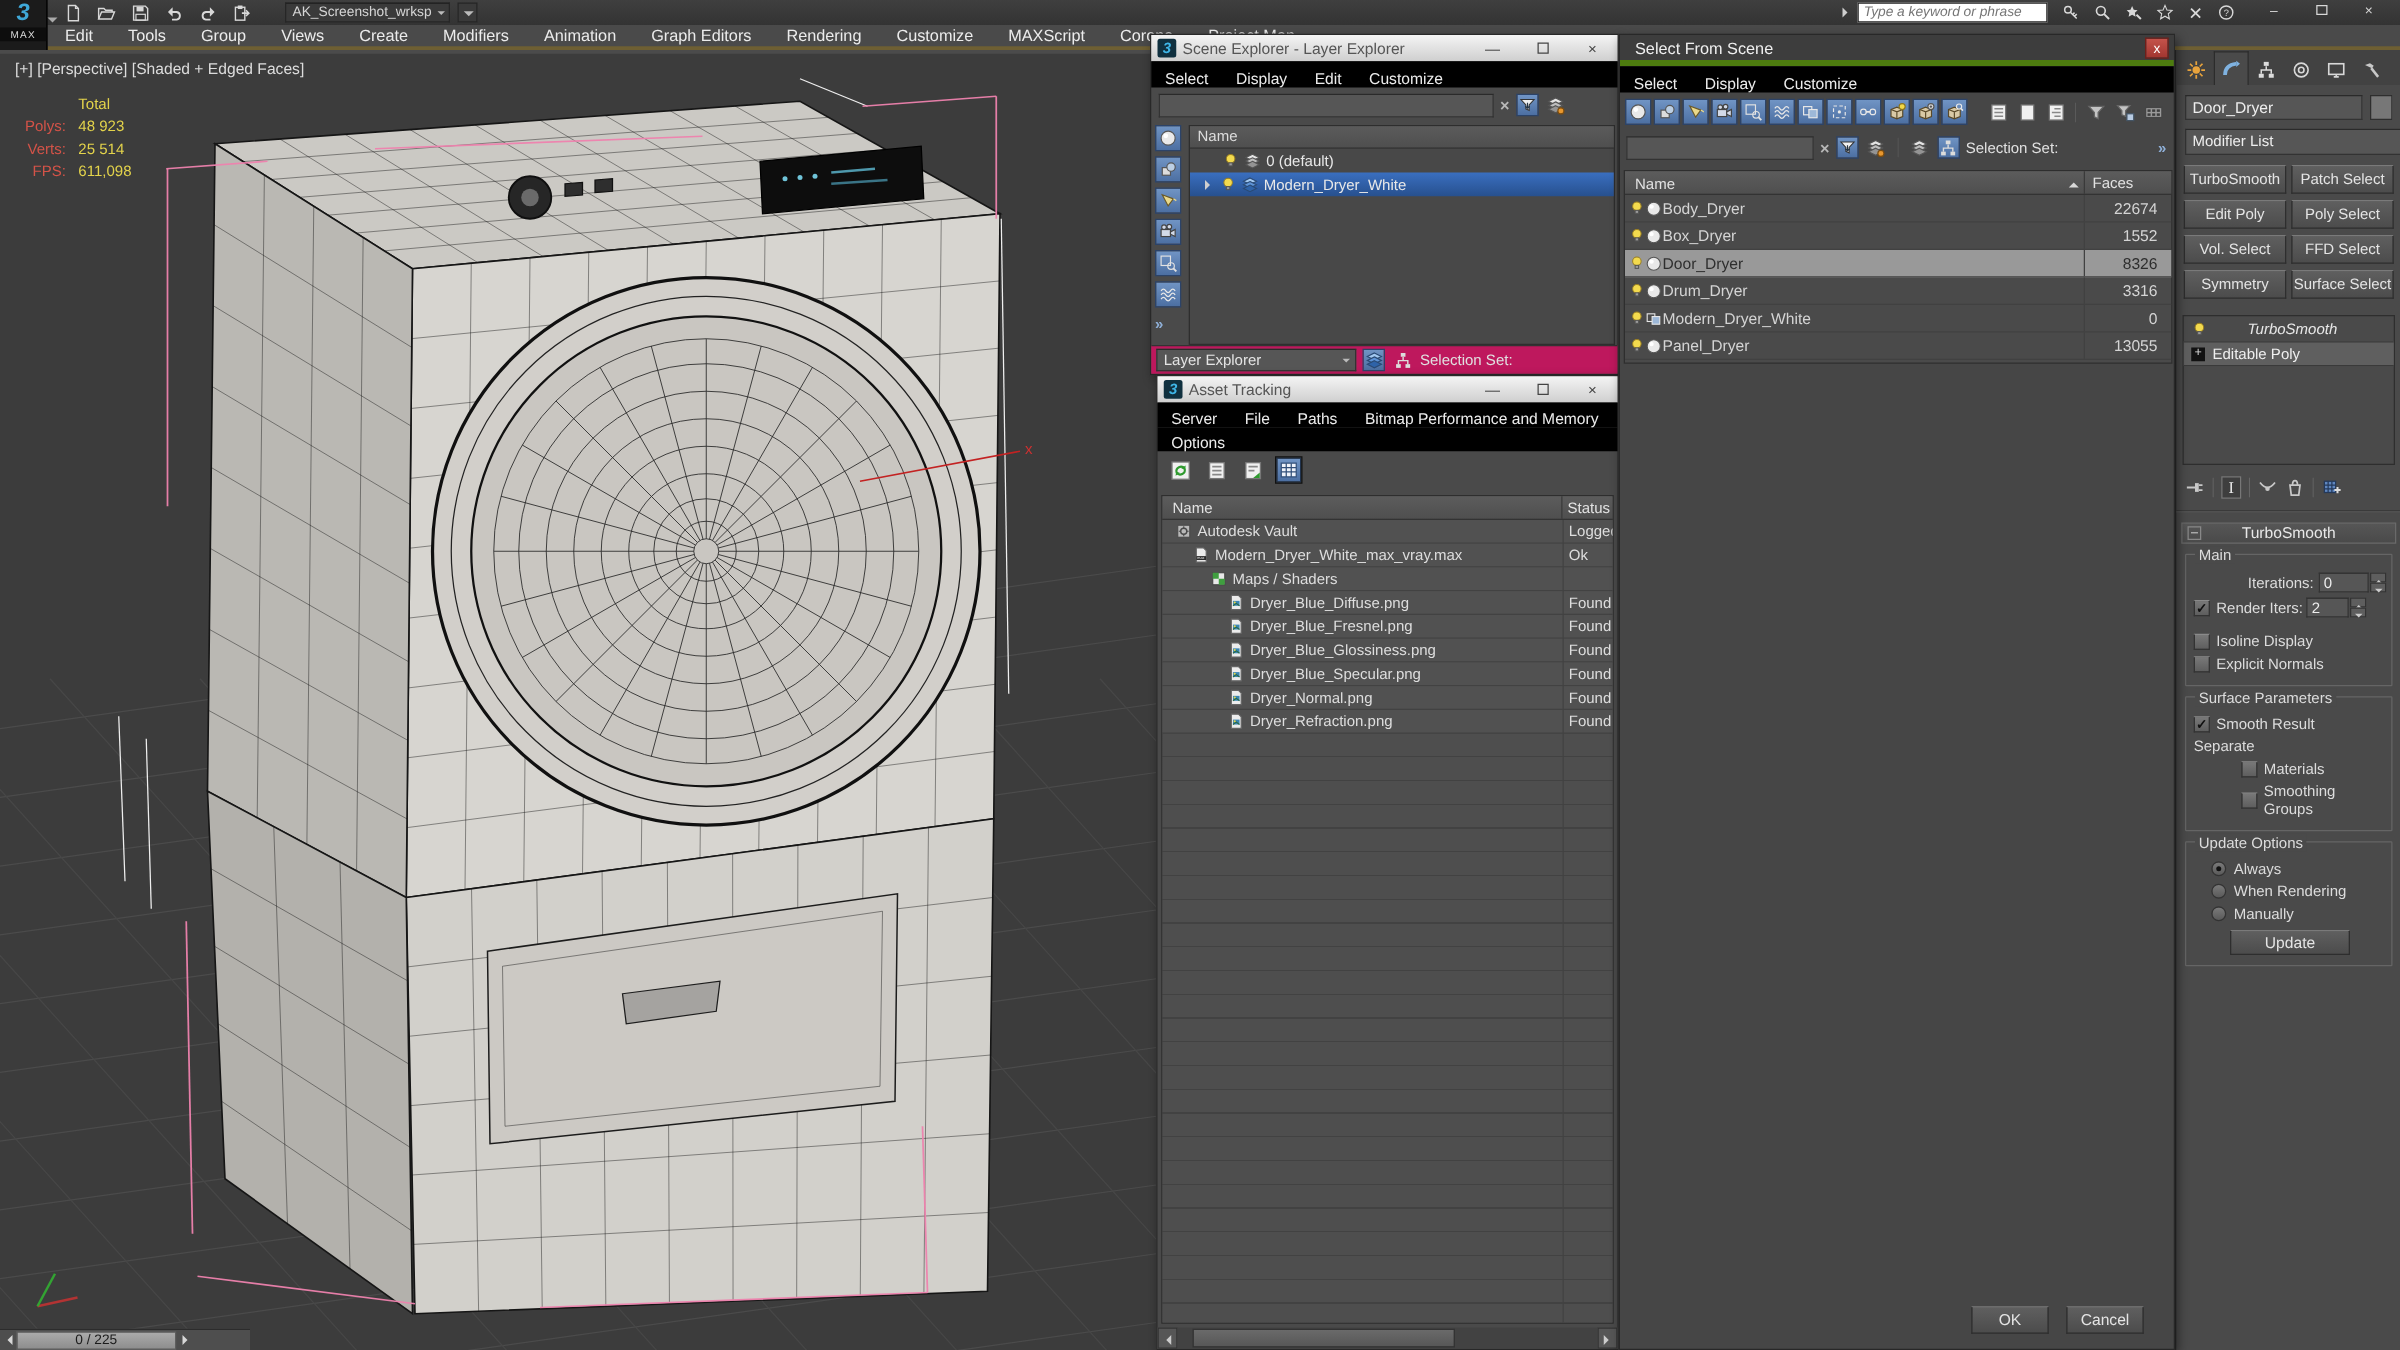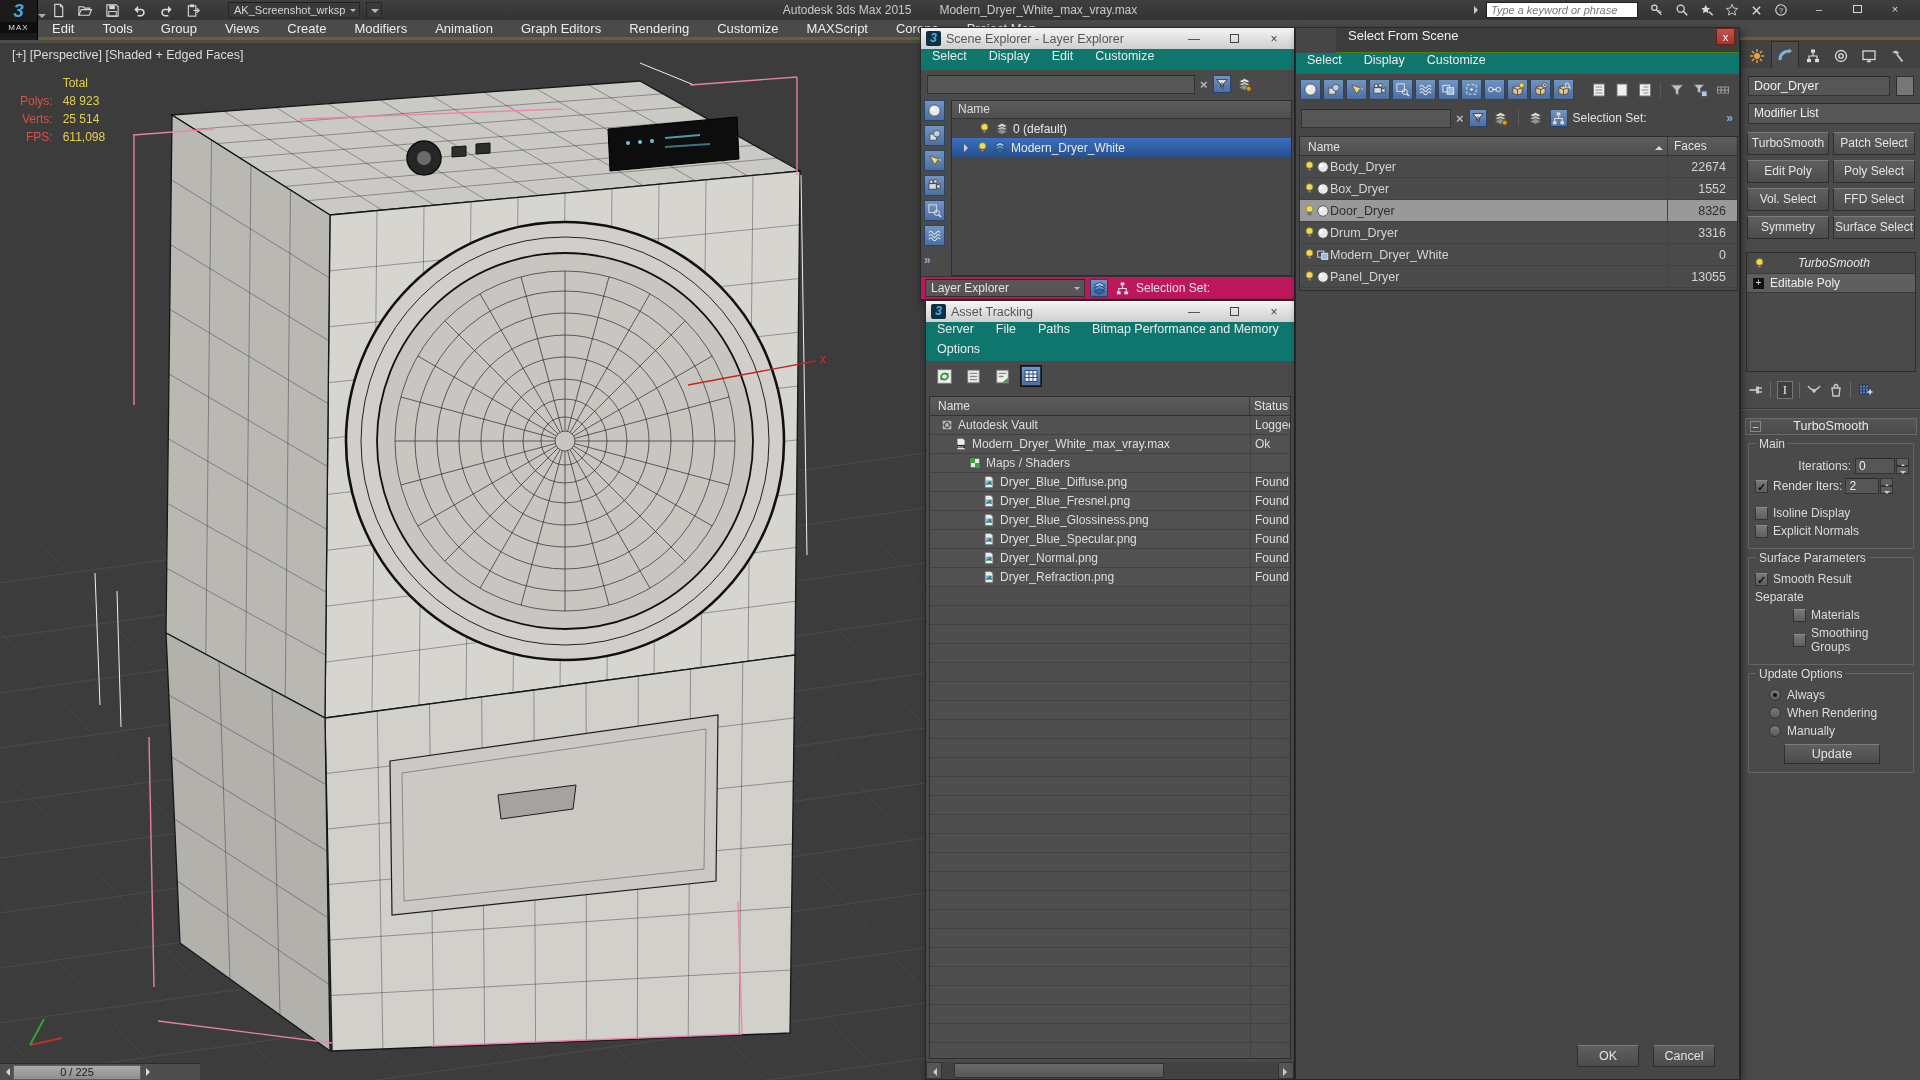--- a/index.html
+++ b/index.html
@@ -64,21 +64,21 @@
   
   .win { position:absolute; background:#4a4a4a; border:1px solid #282828; box-shadow:2px 3px 8px rgba(0,0,0,.45); }
   .tbar-light { height:21px; background:linear-gradient(#f4f4f4,#cfcfcf); display:flex; align-items:center;
                 color:#555; font-size:12.5px; padding-left:5px; }
   .tbar-light .ttl { margin-left:5px; }
   .tbar-ctl { margin-left:auto; display:flex; color:#444; }
   .tbar-ctl .c { width:40px; text-align:center; font-size:12px; line-height:20px; }
   .tbar-ctl .box { display:inline-block; width:9px; height:9px; border:1px solid #444; }
   .miniLogo { width:15px; height:15px; background:#10303f; color:#3fb6e8; font-weight:bold; font-style:italic;
               font-size:12px; text-align:center; line-height:14px; border-radius:2px; }
-  .menurow { height:21px; display:flex; align-items:flex-start; font-size:12.5px; color:#ececec; background:#0f766e; }
+  .menurow { height:21px; display:flex; align-items:flex-end; font-size:12.5px; color:#ececec; background:#000000; }
   .menurow .mi { padding:0 11px; }
 
   .icon16 { width:18px; height:18px; display:inline-flex; align-items:center; justify-content:center; }
   .tile { background:linear-gradient(#7094c4,#4c6fa2); border:1px solid #2c4368; }
   .field { background:#565656; border:1px solid #333; border-top-color:#2a2a2a; }
 
   
   #sceneExplorer { left:920px; top:27px; width:375px; height:273px; z-index:10; }
   .se-search { position:absolute; left:6px; top:45px; width:363px; height:22px; display:flex; align-items:center; gap:5px; }
   .se-input { width:268px; height:19px; }
@@ -118,22 +118,22 @@
   .at-scroll { position:absolute; left:0; bottom:0; width:368px; height:17px; background:#424242; display:flex; align-items:center; }
   .sc-btn { width:16px; height:17px; background:#565656; border:1px solid #333; position:relative; }
   .sc-btn i { position:absolute; left:4px; top:4.5px; width:0; height:0; border:4px solid transparent; }
   .sc-l i { border-right-color:#ccc; left:2px; }
   .sc-r i { border-left-color:#ccc; }
   .sc-thumb { margin-left:12px; width:210px; height:15px; background:linear-gradient(#6a6a6a,#575757); border:1px solid #333; }
   .sc-rbtn { margin-left:auto; }
 
   
   #selectScene { left:1295px; top:27px; width:445px; height:1053px; z-index:12; background:#464646; }
-  .sfs-title { height:25px; background:#3d3d3d; border-bottom:1px solid #4d7c0f; display:flex; align-items:flex-start;
-               color:#f0f0f0; font-size:13px; padding-left:12px;margin-left:40px; }
+  .sfs-title { height:25px; background:#3d3d3d; border-bottom:5px solid #4d7c0f; display:flex; align-items:center;
+               color:#f0f0f0; font-size:13px; padding-left:12px; }
   .sfs-close { margin-left:auto; margin-right:4px; width:19px; height:17px; background:linear-gradient(#c4534b,#a23630);
                border:1px solid #6e1f1a; color:#fff; font-size:11px; text-align:center; line-height:16px; }
   .sfs-tools { height:31px; display:flex; align-items:center; gap:2px; padding-left:4px; }
   .sfs-tools .icon16 { width:21px; height:21px; }
   .sfs-tools .gap { width:10px; }
   .sfs-search { height:26px; display:flex; align-items:center; gap:5px; padding-left:5px; font-size:12px; }
   .sfs-input { width:150px; height:19px; }
   .vsep { width:1px; height:16px; background:#333; border-right:1px solid #5a5a5a; margin:0 3px; }
   .sfs-table { position:absolute; left:3px; top:108px; width:439px; height:155px; border:1px solid #2e2e2e; background:#4a4a4a; }
   .sfs-hdr { height:19px; background:linear-gradient(#5c5c5c,#4f4f4f); border-bottom:1px solid #333; display:flex;
@@ -439,23 +439,20 @@
     <symbol id="s-hammer" viewBox="0 0 16 16">
         <path d="M3 4 L7 2.5 L10 4.5 L8.5 6.5 Z" fill="#c8c8c8"></path>
         <path d="M8 6.5 L13.5 13.5" stroke="#c8c8c8" stroke-width="2"></path>
       </symbol>
   </defs>
 </svg>
 
 <div id="app">
 
   <div class="titlebar">
-    <div class="apptitle">
-      <span>Autodesk 3ds Max  2015</span><span>Modern_Dryer_White_max_vray.max</span>
-    </div>
     <div class="infocenter">
       <span class="ic-arrow"></span>
       <input class="ic-search" placeholder="Type a keyword or phrase" style="">
       <div class="ic-icons">
         <svg width="14" height="14">
             <use href="#s-key"></use>
           </svg>
         <svg width="14" height="14">
             <use href="#s-mag"></use>
           </svg>

